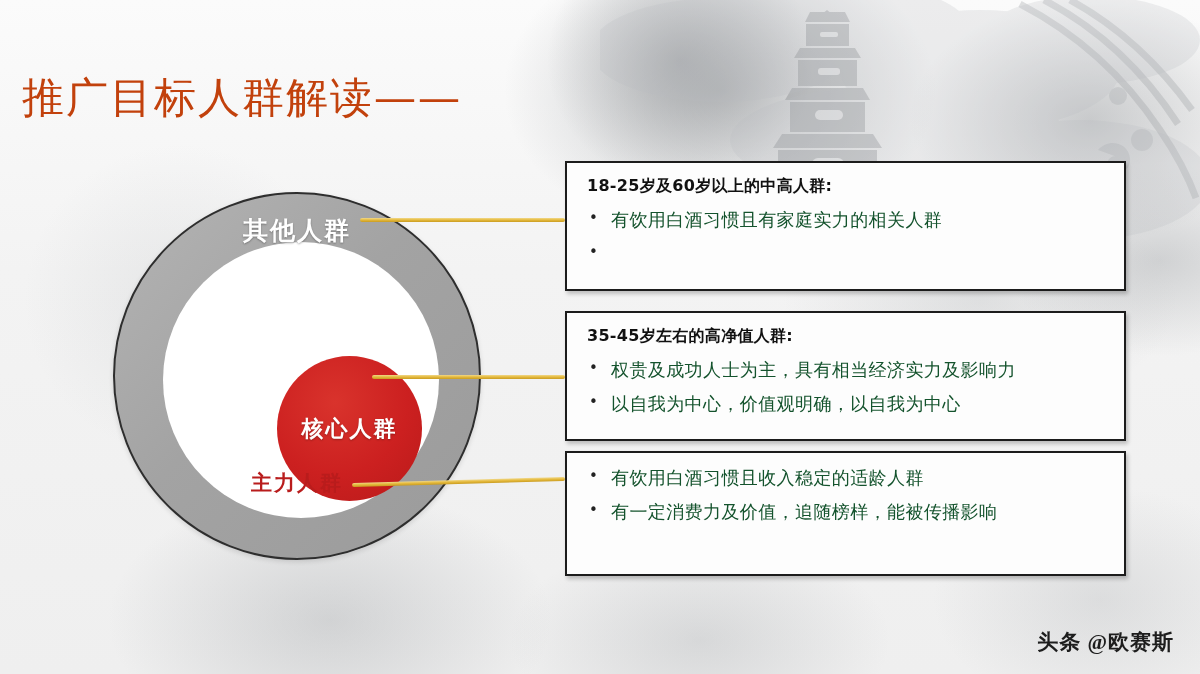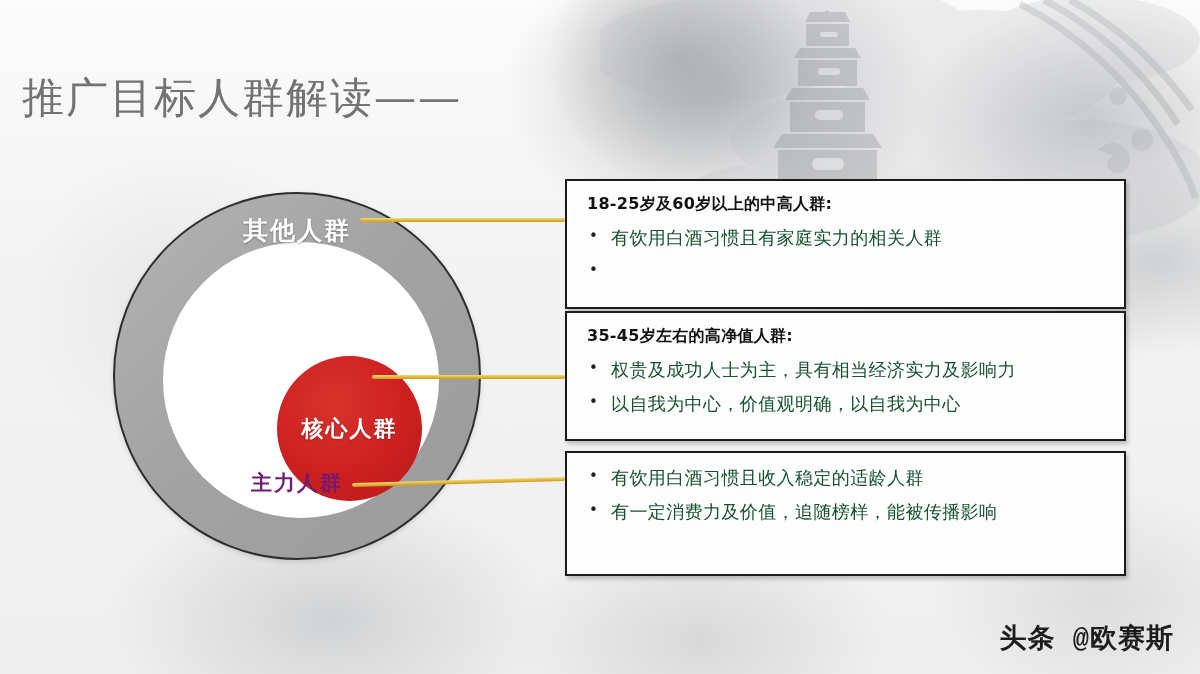--- a/index.html
+++ b/index.html
@@ -57,21 +57,21 @@
     opacity: 0.55;
   }
 
   
   .title {
     position: absolute;
     left: 22px;
     top: 70px;
     font-size: 42px;
     letter-spacing: 2px;
-    color: #737373;
+    color: #c2410c;
     font-family: "DejaVu Serif", "Liberation Serif", serif;
     font-weight: 400;
     white-space: nowrap;
   }
 
   
   .diagram {
     position: absolute;
     left: 113px;
     top: 192px;
@@ -126,21 +126,21 @@
     font-weight: bold;
     letter-spacing: 2px;
     text-shadow: 0 1px 2px rgba(0,0,0,0.30);
   }
   .label-main {
     position: absolute;
     left: 0;
     top: 277px;
     width: 368px;
     text-align: center;
-    color: #701a75;
+    color: #b91c1c;
     font-size: 21px;
     font-weight: bold;
     letter-spacing: 2px;
   }
 
   
   .connector {
     position: absolute;
     height: 4px;
     background: linear-gradient(180deg, #f0d88a 0%, #e5b93b 50%, #c99c22 100%);
@@ -154,21 +154,21 @@
   .info-box {
     position: absolute;
     left: 565px;
     width: 561px;
     background: #fdfdfd;
     border: 2px solid #1c1c1c;
     box-sizing: border-box;
     padding: 13px 20px 10px 20px;
     box-shadow: 2px 3px 4px rgba(0,0,0,0.22);
   }
-  .box-1 { top: 179px; height: 130px; }
+  .box-1 { top: 161px; height: 130px; }
   .box-2 { top: 311px; height: 130px; }
   .box-3 { top: 451px; height: 125px; }
 
   .box-title {
     font-size: 16px;
     font-weight: bold;
     color: #111111;
     letter-spacing: 0.3px;
     margin-bottom: 11px;
   }
@@ -191,25 +191,25 @@
     color: #14532d;
     line-height: 1.35;
     letter-spacing: 0.4px;
   }
 
   
   .watermark {
     position: absolute;
     right: 26px;
     bottom: 18px;
-    font-size: 27px;
+    font-size: 21px;
     font-weight: bold;
     color: #1d1d1d;
     letter-spacing: 1px;
-    font-family: Liberation Mono, monospace;
+    font-family: Liberation Serif, serif;
   }
 </style>
 </head>
 <body>
 
 <div class="slide">
 
   <div class="bg-wash"></div>
 
   <svg class="bg-pagoda" viewBox="0 0 115 185">

